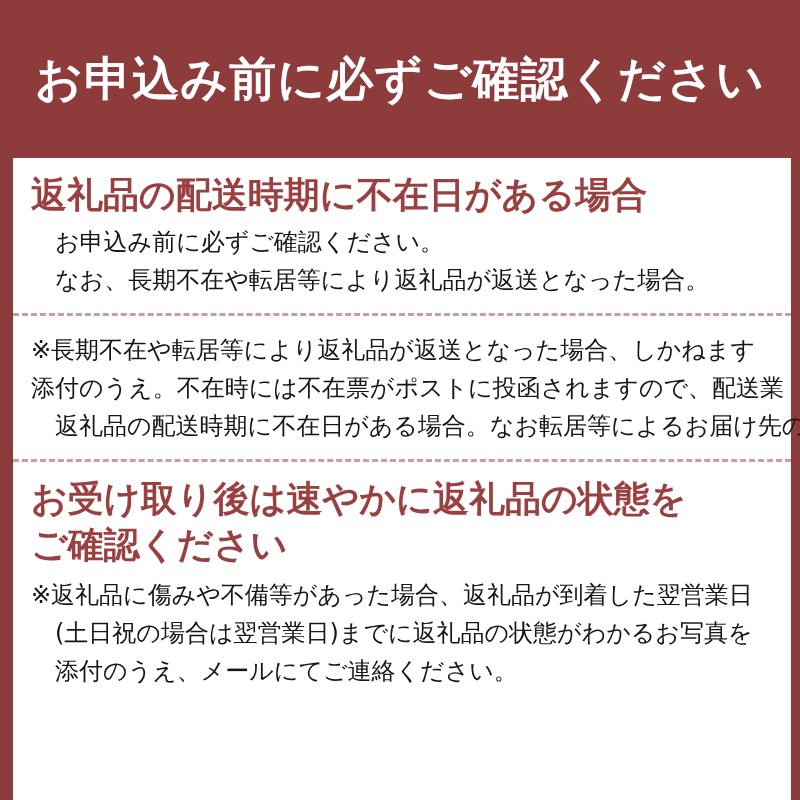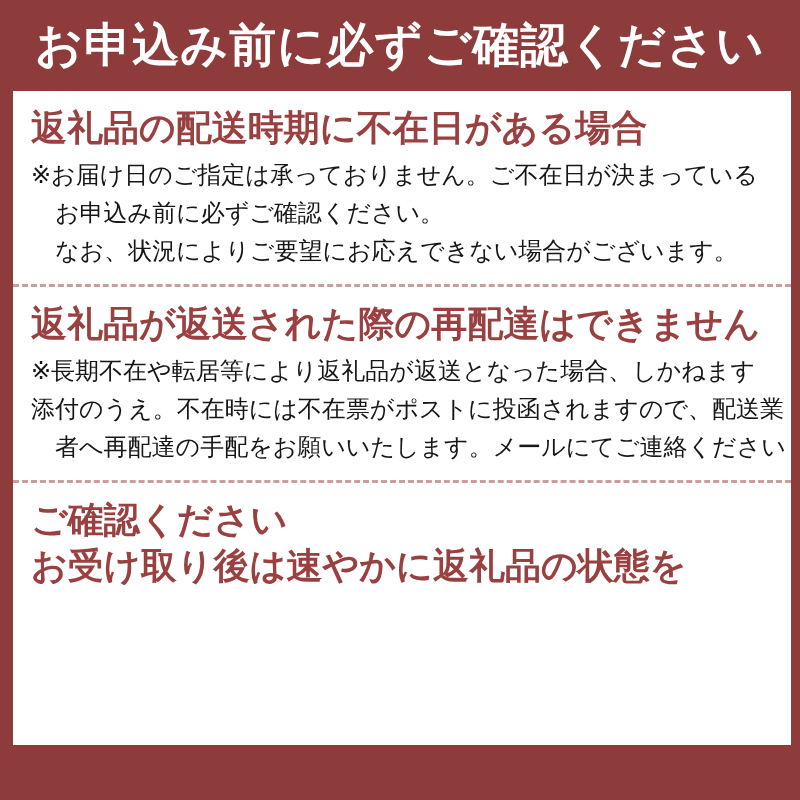--- a/index.html
+++ b/index.html
@@ -7,21 +7,21 @@
     padding: 0;
   }
   body {
     width: 800px;
     height: 800px;
     background: #8e3b3b;
     font-family: "DejaVu Sans", sans-serif;
     overflow: hidden;
   }
   .title-band {
-    height: 91px;
+    height: 158px;
     display: flex;
     align-items: center;
     justify-content: center;
   }
   .page-title {
     margin: 0;
     color: #ffffff;
     font-size: 47px;
     font-weight: 700;
     letter-spacing: 1px;
@@ -79,39 +79,42 @@
 
 <div class="title-band">
   <h1 class="page-title">お申込み前に必ずご確認ください</h1>
 </div>
 
 <div class="panel">
 
   <section class="section sec-1">
     <h2 class="section-heading">返礼品の配送時期に不在日がある場合</h2>
     <div>
-      <div class="body-line">※お届け日のご指定は承っておりません。ご不在日が決まっている</div>
       <div class="body-line indent">お申込み前に必ずご確認ください。</div>
-      <div class="body-line indent">なお、状況によりご要望にお応えできない場合がございます。</div>
+      <div class="body-line indent">なお、長期不在や転居等により返礼品が返送となった場合。</div>
     </div>
   </section>
 
   <hr class="divider">
 
   <section class="section sec-2">
-    <h2 class="section-heading">返礼品が返送された際の再配達はできません</h2>
     <div>
       <div class="body-line">※長期不在や転居等により返礼品が返送となった場合、しかねます</div>
       <div class="body-line">添付のうえ。不在時には不在票がポストに投函されますので、配送業</div>
-      <div class="body-line indent">者へ再配達の手配をお願いいたします。メールにてご連絡ください</div>
+      <div class="body-line indent">返礼品の配送時期に不在日がある場合。なお転居等によるお届け先の</div>
     </div>
   </section>
 
   <hr class="divider">
 
   <section class="section sec-3">
     <h2 class="section-heading two-line">
+      <span class="hline">お受け取り後は速やかに返礼品の状態を</span>
       <span class="hline">ご確認ください</span>
-      <span class="hline">お受け取り後は速やかに返礼品の状態を</span>
     </h2>
+    <div>
+      <div class="body-line">※返礼品に傷みや不備等があった場合、返礼品が到着した翌営業日</div>
+      <div class="body-line indent">(土日祝の場合は翌営業日)までに返礼品の状態がわかるお写真を</div>
+      <div class="body-line indent">添付のうえ、メールにてご連絡ください。</div>
+    </div>
   </section>
 
 </div>
 
 </body></html>

